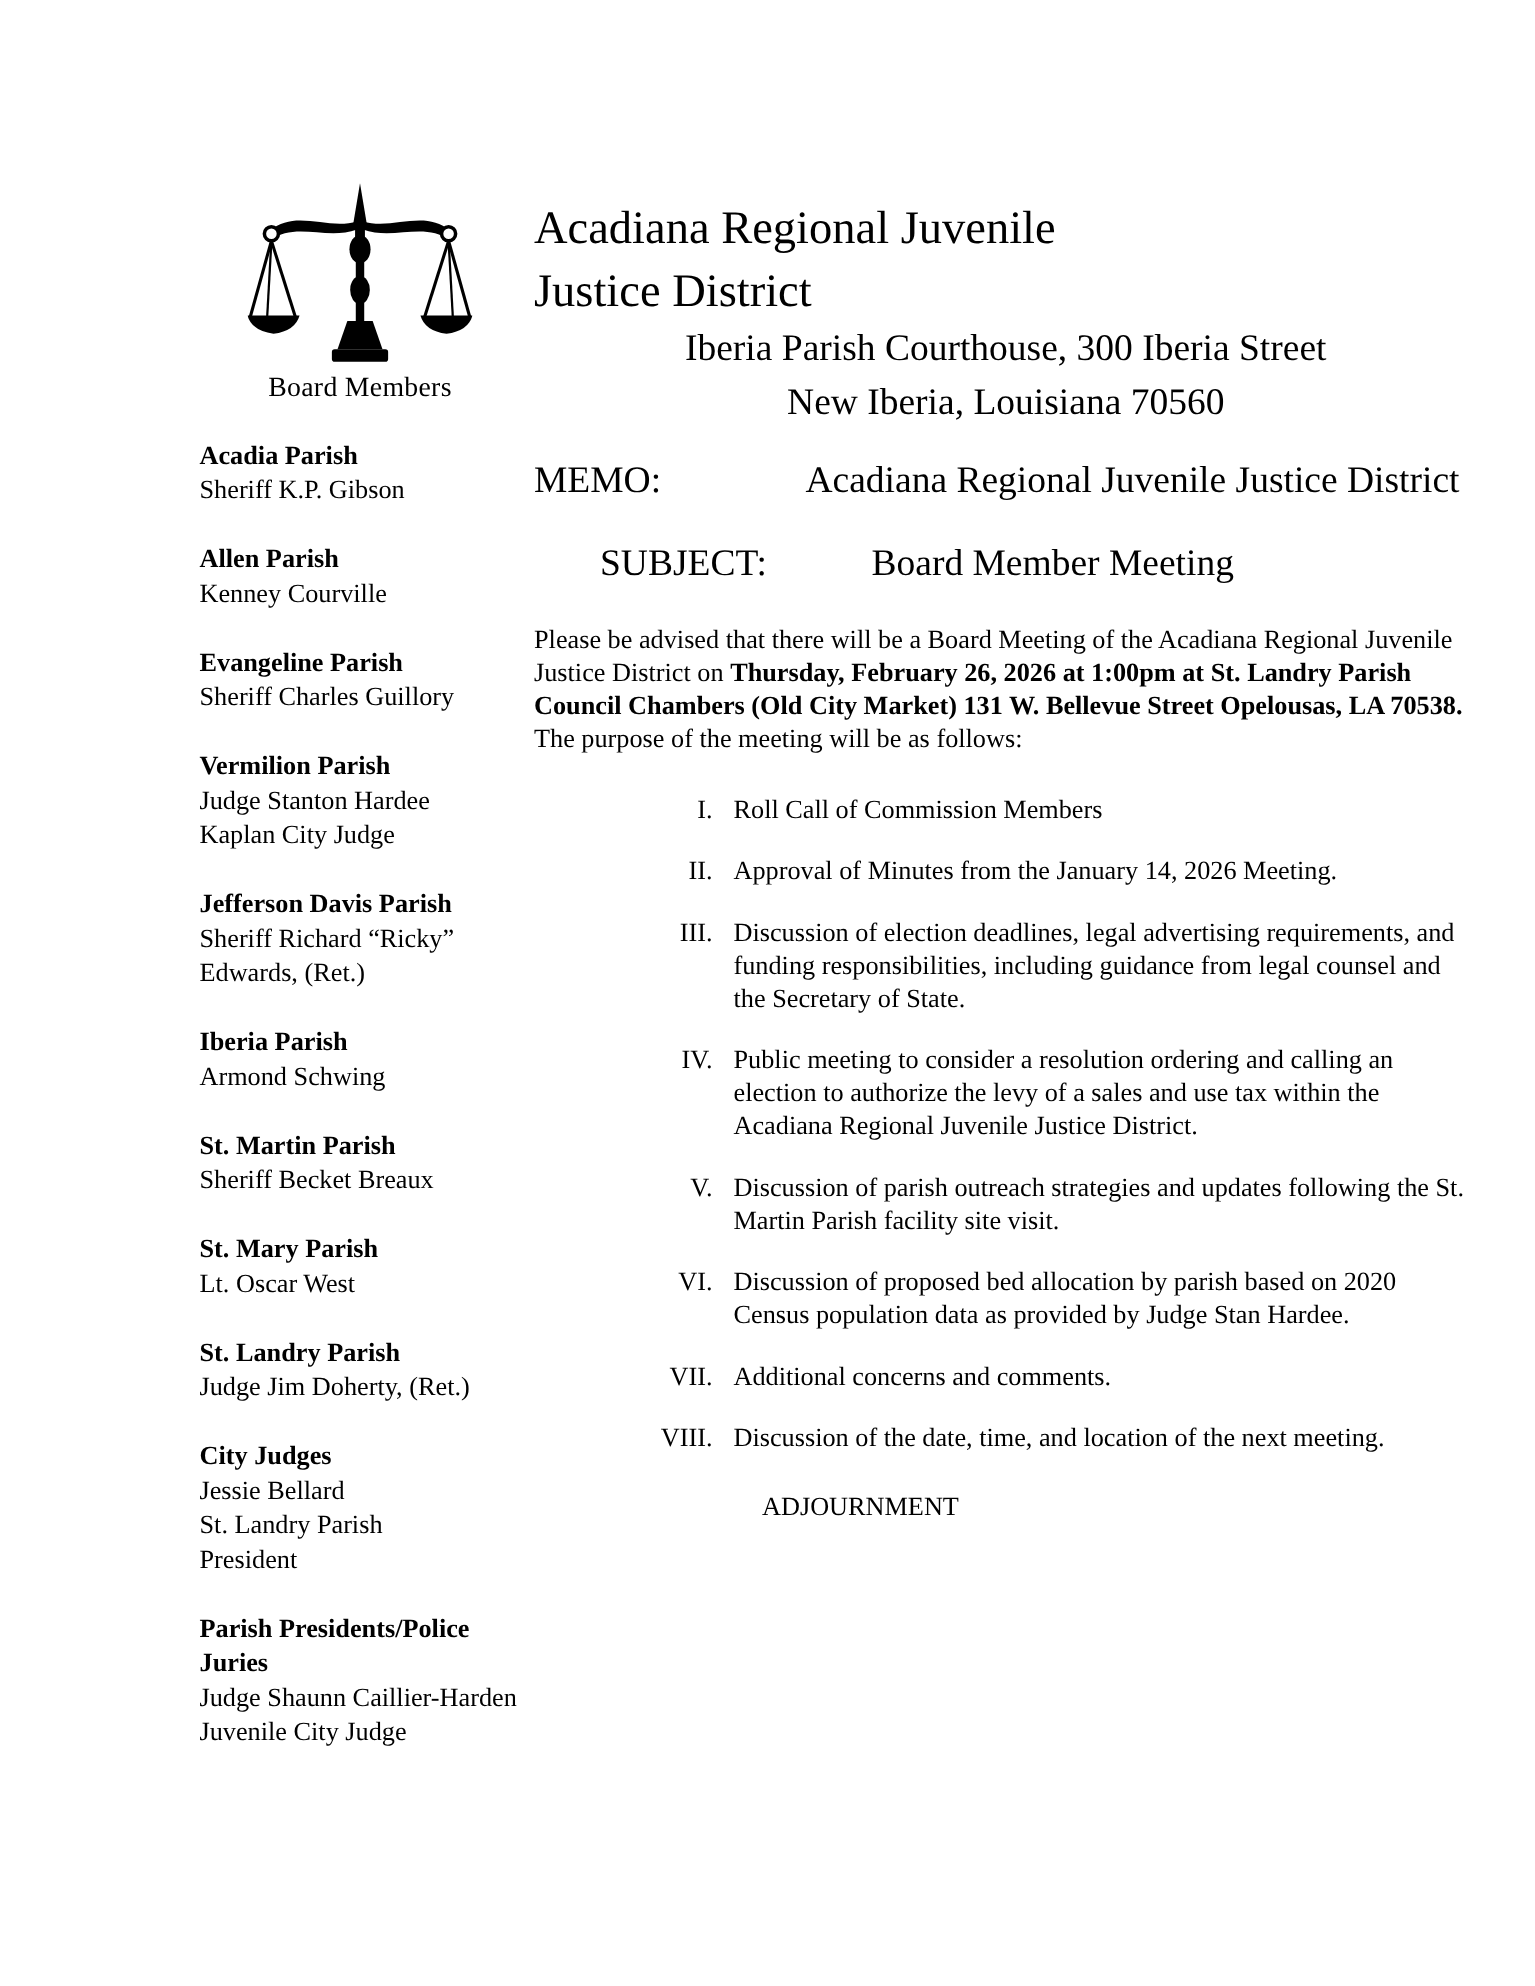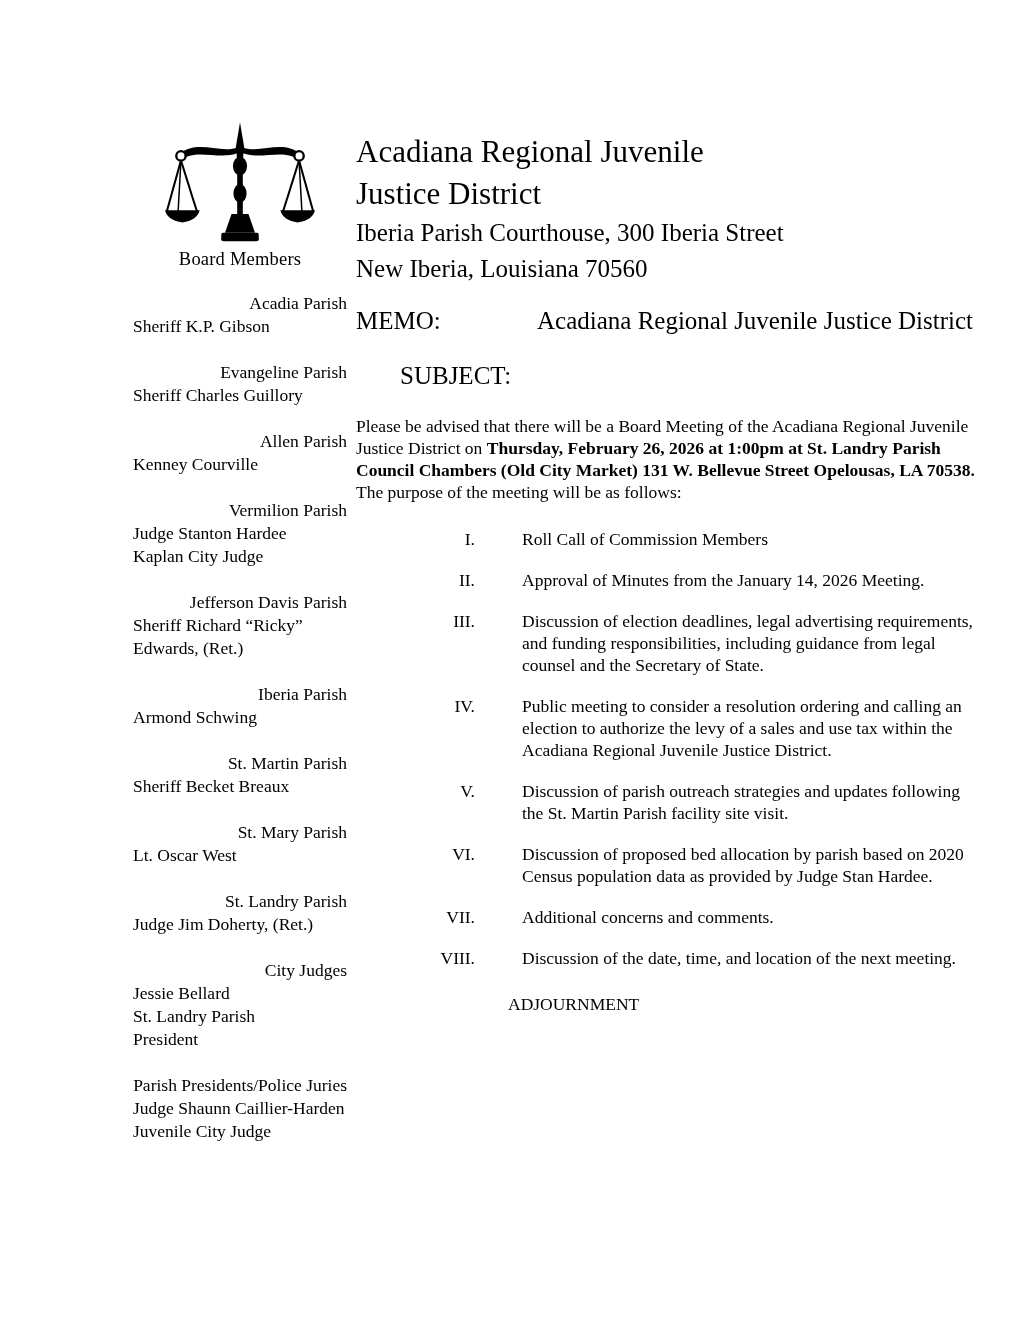--- a/index.html
+++ b/index.html
@@ -11,34 +11,34 @@
   }
   .sidebar{position:absolute;left:133px;top:120px;width:214px;}
   .logo-wrap{width:150px;margin:0 auto;}
   .logo-wrap svg{display:block;width:150px;height:128px;}
   .logo-caption{
     text-align:center;font-weight:normal;font-size:18.5px;
     margin-top:1px;letter-spacing:0.2px;
   }
   .groups{margin-top:22px;}
   .group{margin-bottom:23px;font-size:17.5px;line-height:23px;}
-  .group .parish{font-weight:normal;text-align:right;}
+  .group .parish{font-weight:bold;}
   .main{position:absolute;left:356px;top:131px;width:629px;}
   .doc-title{font-size:31px;line-height:42px;}
-  .doc-address{font-size:25px;line-height:36px;text-align:left;}
+  .doc-address{font-size:25px;line-height:36px;text-align:center;}
   .memo-row{display:flex;font-size:25px;line-height:34px;margin-top:17px;}
   .subject-row{display:flex;font-size:25px;line-height:34px;margin-top:21px;margin-left:44px;}
   .label-col{width:181px;flex:none;}
   .value-col{flex:1;}
   .body-par{font-size:17.5px;line-height:22px;margin-top:22px;}
   .body-par .bold{font-weight:bold;}
   .agenda{margin-top:25px;font-size:17.5px;line-height:22px;}
   .agenda-row{display:flex;margin-bottom:19px;}
   .agenda-num{width:119px;text-align:right;flex:none;}
-  .agenda-text{margin-left:47px;flex:1;}
+  .agenda-text{margin-left:14px;flex:1;}
   .closing{font-size:17.5px;margin-left:152px;margin-top:24px;}
 </style>
 </head>
 <body>
 
 <div class="sidebar">
   <div class="logo-wrap">
     <svg viewBox="0 0 160 132" xmlns="http://www.w3.org/2000/svg" aria-hidden="true">
 
       <polygon points="80,0 85,30 75,30" fill="#000"></polygon>
@@ -71,26 +71,26 @@
     </svg>
   </div>
   <div class="logo-caption">Board Members</div>
 
   <div class="groups">
     <div class="group">
       <div class="parish">Acadia Parish</div>
       <div class="member">Sheriff K.P. Gibson</div>
     </div>
     <div class="group">
+      <div class="parish">Allen Parish</div>
+      <div class="member">Kenney Courville</div>
+    </div>
+    <div class="group">
       <div class="parish">Evangeline Parish</div>
       <div class="member">Sheriff Charles Guillory</div>
-    </div>
-    <div class="group">
-      <div class="parish">Allen Parish</div>
-      <div class="member">Kenney Courville</div>
     </div>
     <div class="group">
       <div class="parish">Vermilion Parish</div>
       <div class="member">Judge Stanton Hardee</div>
       <div class="member">Kaplan City Judge</div>
     </div>
     <div class="group">
       <div class="parish">Jefferson Davis Parish</div>
       <div class="member">Sheriff Richard “Ricky” Edwards, (Ret.)</div>
     </div>
@@ -134,20 +134,21 @@
     <div>New Iberia, Louisiana 70560</div>
   </div>
 
   <div class="memo-row">
     <div class="label-col">MEMO:</div>
     <div class="value-col">Acadiana Regional Juvenile Justice District</div>
   </div>
 
   <div class="subject-row">
     <div class="label-col">SUBJECT:</div>
+    <div class="value-col">Board Member Meeting</div>
   </div>
 
   <div class="body-par"><span>Please be advised that there will be a Board Meeting of the Acadiana Regional Juvenile Justice District on </span><span class="bold">Thursday, February 26, 2026 at 1:00pm at St. Landry Parish Council Chambers (Old City Market) 131 W. Bellevue Street Opelousas, LA 70538.</span><span>&nbsp; The purpose of the meeting will be as follows:</span></div>
 
   <div class="agenda">
     <div class="agenda-row">
       <div class="agenda-num">I.</div>
       <div class="agenda-text">Roll Call of Commission Members</div>
     </div>
     <div class="agenda-row">

